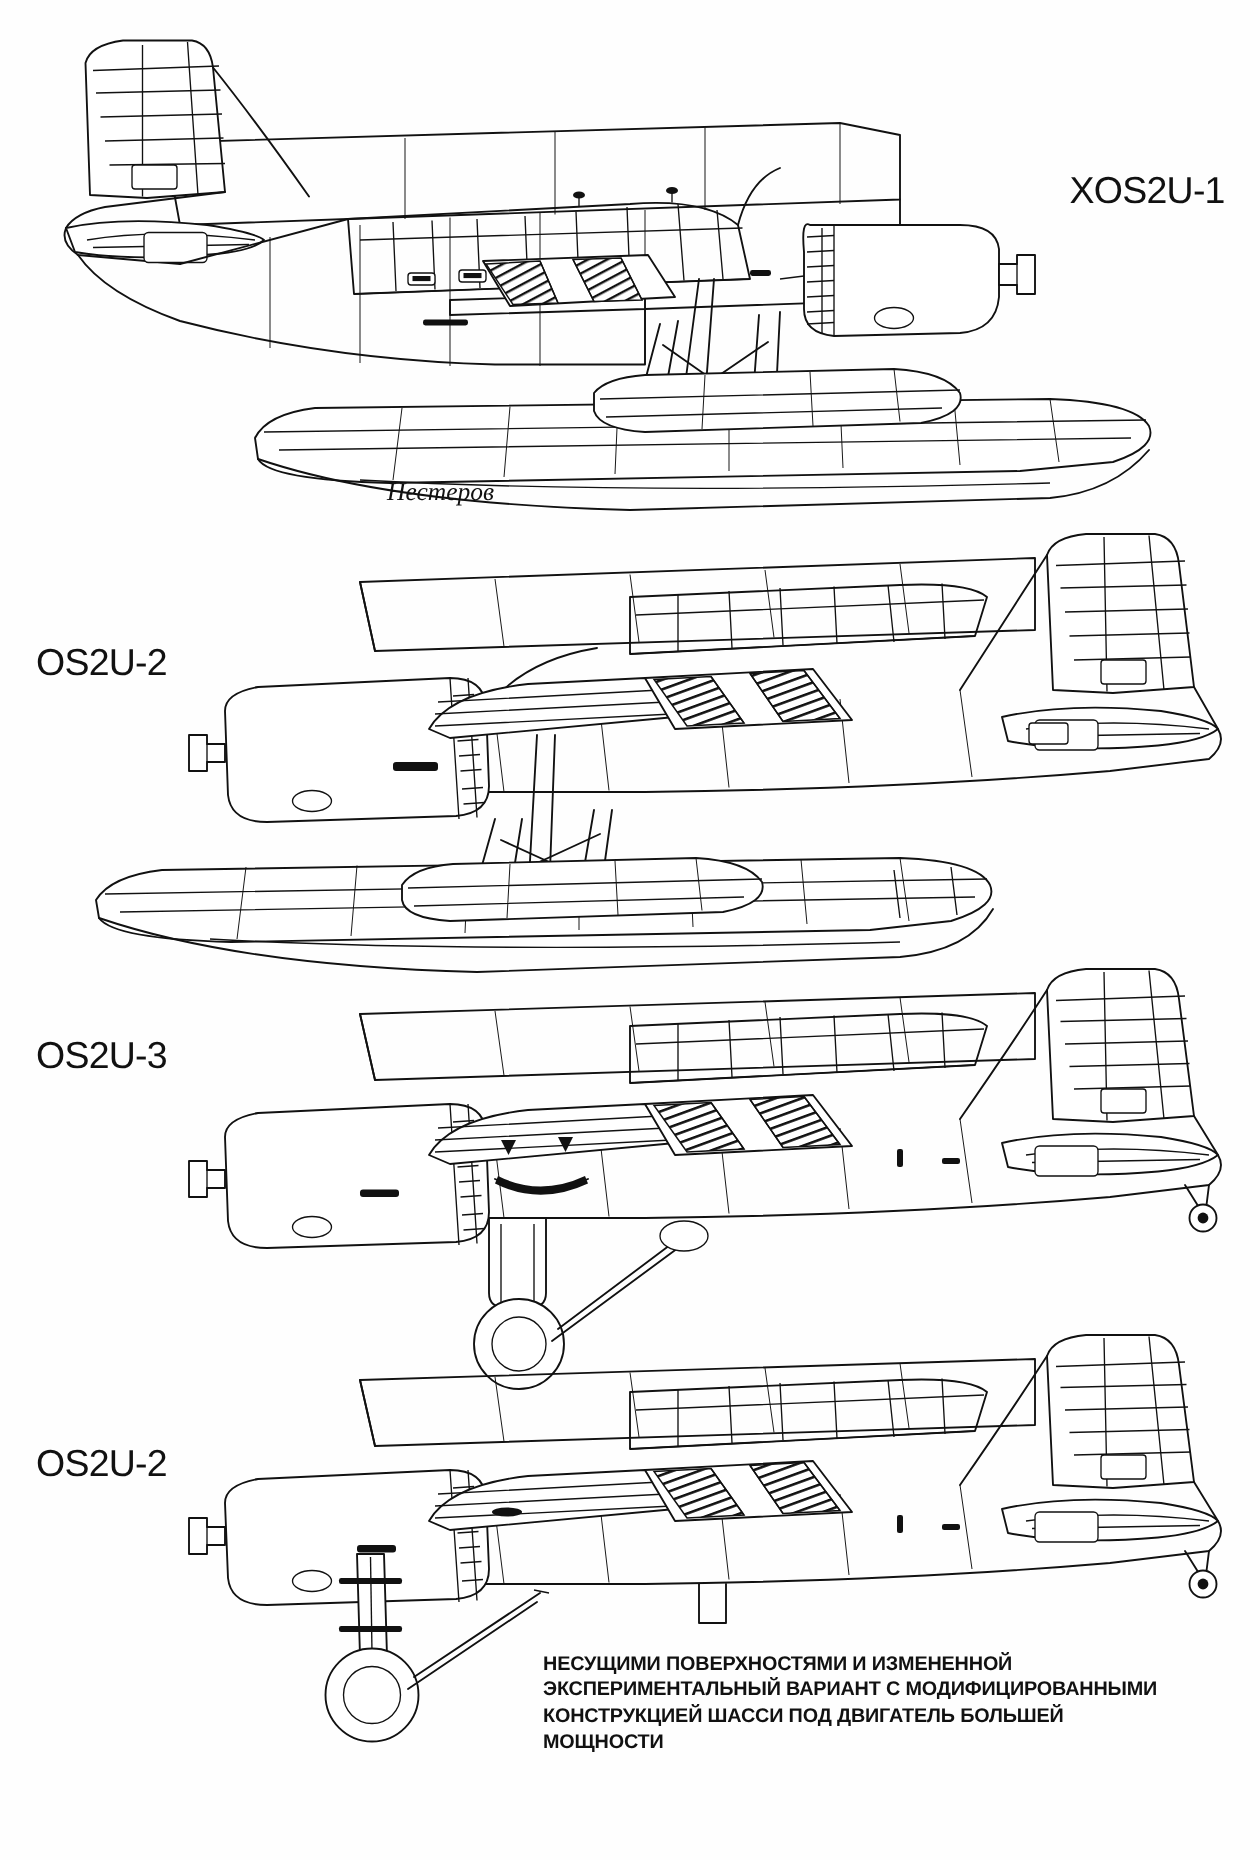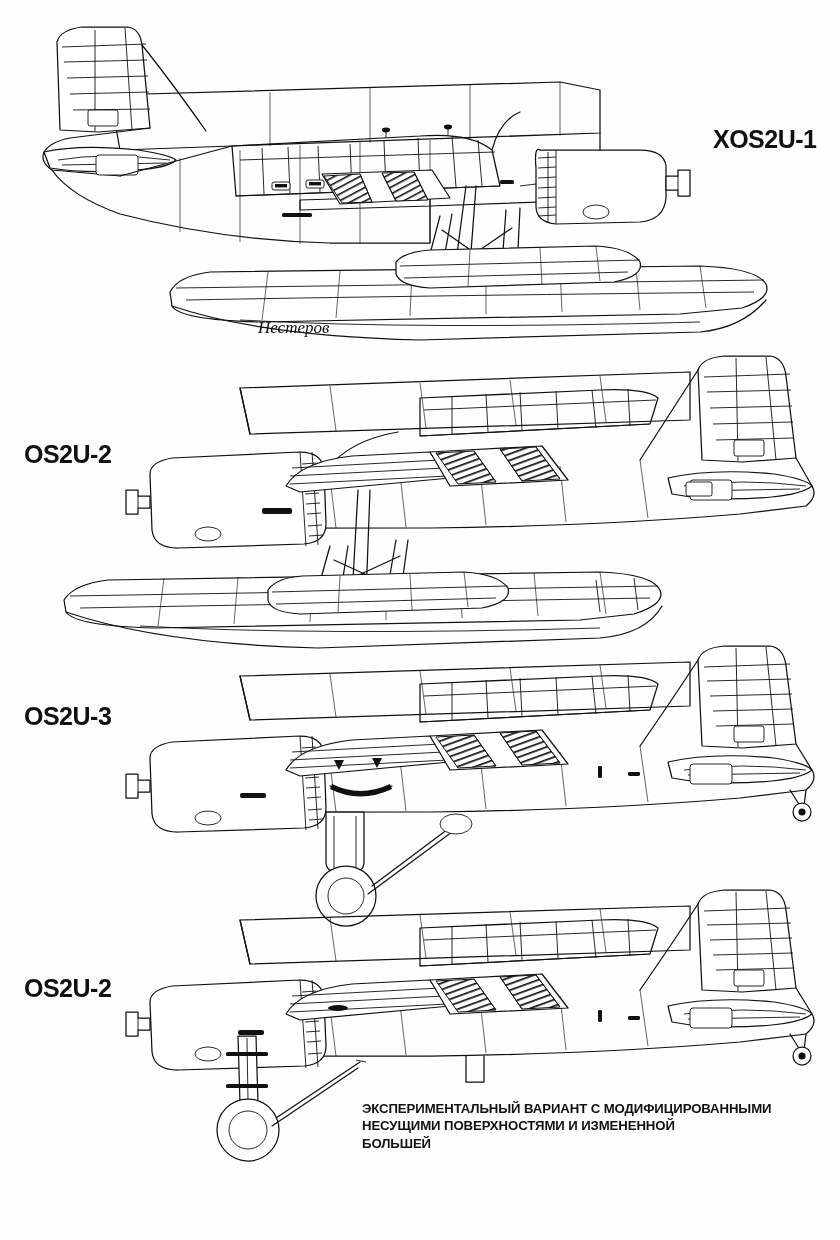--- a/index.html
+++ b/index.html
@@ -1,20 +1,20 @@
 <!DOCTYPE html>
 <html><head>
 <meta charset="utf-8">
 <style>
   html,body{margin:0;padding:0;background:#fff;}
   body{width:840px;height:1240px;position:relative;overflow:hidden;
        font-family:"Liberation Sans",sans-serif;background:#fefefe;}
   #sheet{position:absolute;inset:0;width:840px;height:1240px;}
-  .lbl{position:absolute;font-weight:bold;font-size:25px;letter-spacing:-0.5px;
-       color:#111;font-family:"Liberation Sans",sans-serif;white-space:nowrap;margin-top:12px;}
+  .lbl{position:absolute;font-weight:normal;font-size:25px;letter-spacing:-0.5px;
+       color:#111;font-family:"Liberation Sans",sans-serif;white-space:nowrap;}
   #cap{position:absolute;left:362px;top:1100px;width:475px;font-size:13.2px;
        font-weight:bold;line-height:1.32;color:#111;letter-spacing:-0.1px;}
   #cap div{white-space:nowrap;}
   svg{display:block;}
   .ln{fill:none;stroke:#111;stroke-width:1.25;stroke-linejoin:round;stroke-linecap:round;}
   .thin{fill:none;stroke:#111;stroke-width:0.9;}
   .hair{fill:none;stroke:#111;stroke-width:0.65;}
   .fillw{fill:#fff;stroke:#111;stroke-width:1.25;stroke-linejoin:round;}
   .fillwt{fill:#fff;stroke:#111;stroke-width:0.9;stroke-linejoin:round;}
   .blk{fill:#111;stroke:none;}
@@ -280,16 +280,17 @@
     <rect class="blk" x="628" y="1016" width="12" height="4" rx="1.4"></rect>
   </g>
 </svg>
 
 <div class="lbl" style="left:713px;top:113px;">XOS2U-1</div>
 <div class="lbl" style="left:24px;top:428px;">OS2U-2</div>
 <div class="lbl" style="left:24px;top:690px;">OS2U-3</div>
 <div class="lbl" style="left:24px;top:962px;">OS2U-2</div>
 
 <div id="cap">
+  <div>НЕСУЩИМИ ПОВЕРХНОСТЯМИ И ИЗМЕНЕННОЙ</div>
   <div>ЭКСПЕРИМЕНТАЛЬНЫЙ ВАРИАНТ С МОДИФИЦИРОВАННЫМИ</div>
-  <div>НЕСУЩИМИ ПОВЕРХНОСТЯМИ И ИЗМЕНЕННОЙ</div>
-  <div>БОЛЬШЕЙ</div>
+  <div>КОНСТРУКЦИЕЙ ШАССИ ПОД ДВИГАТЕЛЬ БОЛЬШЕЙ</div>
+  <div>МОЩНОСТИ</div>
 </div>
 
 </body></html>

